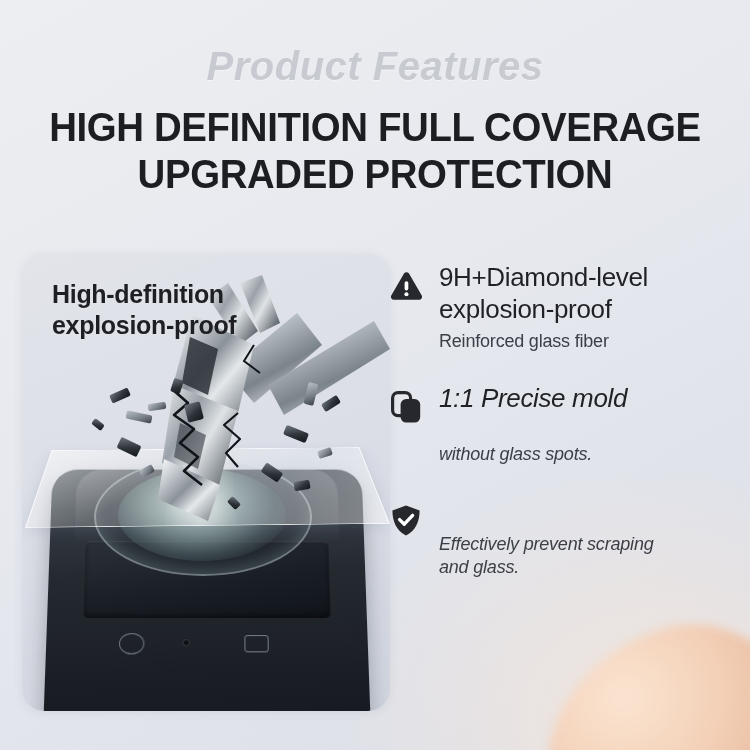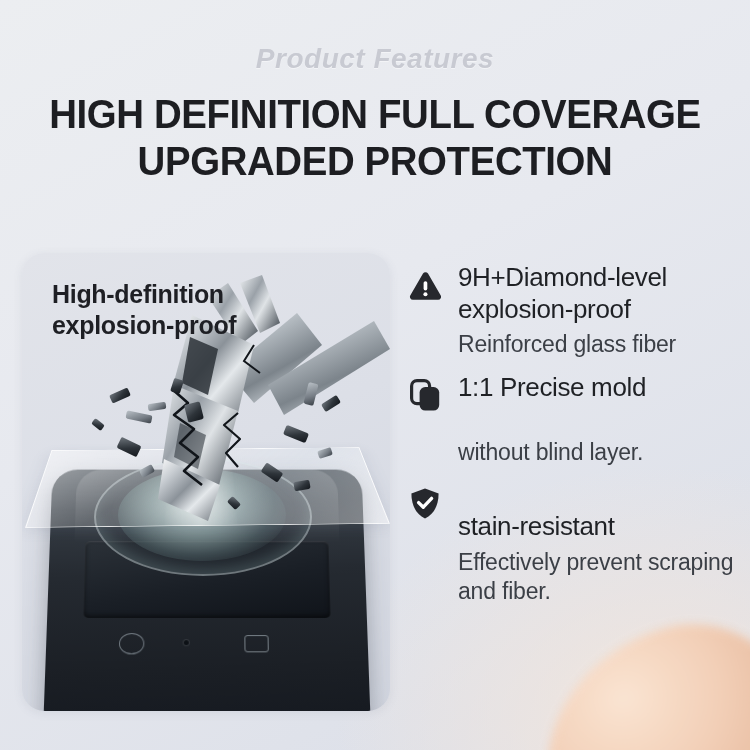--- a/index.html
+++ b/index.html
@@ -29,21 +29,21 @@
   .hdr {
     position: absolute;
     left: 0;
     top: 0;
     width: 750px;
     text-align: center;
   }
 
   .eyebrow {
     margin-top: 44px;
-    font-size: 28px;
+    font-size: 40px;
     font-style: italic;
     font-weight: 700;
     letter-spacing: 0.5px;
     color: #c8cad2;
     text-shadow: 0 1px 0 #f3f4f7;
     line-height: 1.1;
   }
 
   .headline {
     margin-top: 16px;
@@ -203,27 +203,27 @@
     position: absolute;
     background: linear-gradient(150deg, #6e757c 0%, #2e343a 55%, #14181d 100%);
     border-radius: 2px;
     z-index: 11;
   }
   .shard.lt { background: linear-gradient(150deg, #b9c0c6 0%, #767d85 60%, #3b4148 100%); }
 
   
   .features {
     position: absolute;
-    left: 408px;
+    left: 389px;
     top: 262px;
     width: 342px;
   }
 
   .feature { position: relative; padding-left: 50px; }
-  .feature + .feature { margin-top: 12px; }
+  .feature + .feature { margin-top: 30px; font-style: italic; }
 
   .f-icon {
     position: absolute;
     left: 0;
     top: 7px;
     width: 34px;
     height: 34px;
     display: flex;
     align-items: center;
     justify-content: center;
@@ -234,21 +234,21 @@
     font-size: 26px;
     font-weight: 400;
     color: #1f2125;
     line-height: 1.22;
     letter-spacing: -0.35px;
     white-space: nowrap;
   }
 
   .f-desc {
     margin-top: 5px;
-    font-size: 23px;
+    font-size: 18px;
     font-weight: 400;
     color: #3b3f46;
     line-height: 1.28;
     letter-spacing: -0.2px;
     white-space: nowrap;
   }
 
   
   .finger {
     position: absolute;
@@ -385,37 +385,36 @@
         <svg width="31" height="33" viewBox="0 0 31 33">
           <rect x="1.6" y="1.6" width="18" height="23" rx="5.4" fill="none" stroke="#26282d" stroke-width="3.2"></rect>
           <rect x="9.6" y="8.0" width="19.6" height="23.6" rx="5.6" fill="#26282d"></rect>
         </svg>
       </span>
       <div class="f-title">
         <span>1:1 Precise mold</span><br>
       </div>
       <div class="f-desc">
         <br>
-        <span>without blind layer.</span>
+        <span>without glass spots.</span>
       </div>
     </div>
 
     <div class="feature">
       <span class="f-icon">
         <svg width="32" height="33" viewBox="0 0 32 33">
           <path d="M16 1.4 L29.6 6.6 C29.6 17.8 25.4 27.0 16 31.6 C6.6 27.0 2.4 17.8 2.4 6.6 Z" fill="#26282d"></path>
           <path d="M9.6 15.6 L14.3 20.2 L22.6 11.4" fill="none" stroke="#ffffff" stroke-width="3.4" stroke-linecap="round" stroke-linejoin="round"></path>
         </svg>
       </span>
       <div class="f-title">
         <br>
-        <span>stain-resistant</span>
       </div>
       <div class="f-desc">
         <span>Effectively prevent scraping</span><br>
-        <span>and fiber.</span>
+        <span>and glass.</span>
       </div>
     </div>
   </div>
 
   <div class="finger"></div>
 
 </div>
 
 </body></html>

